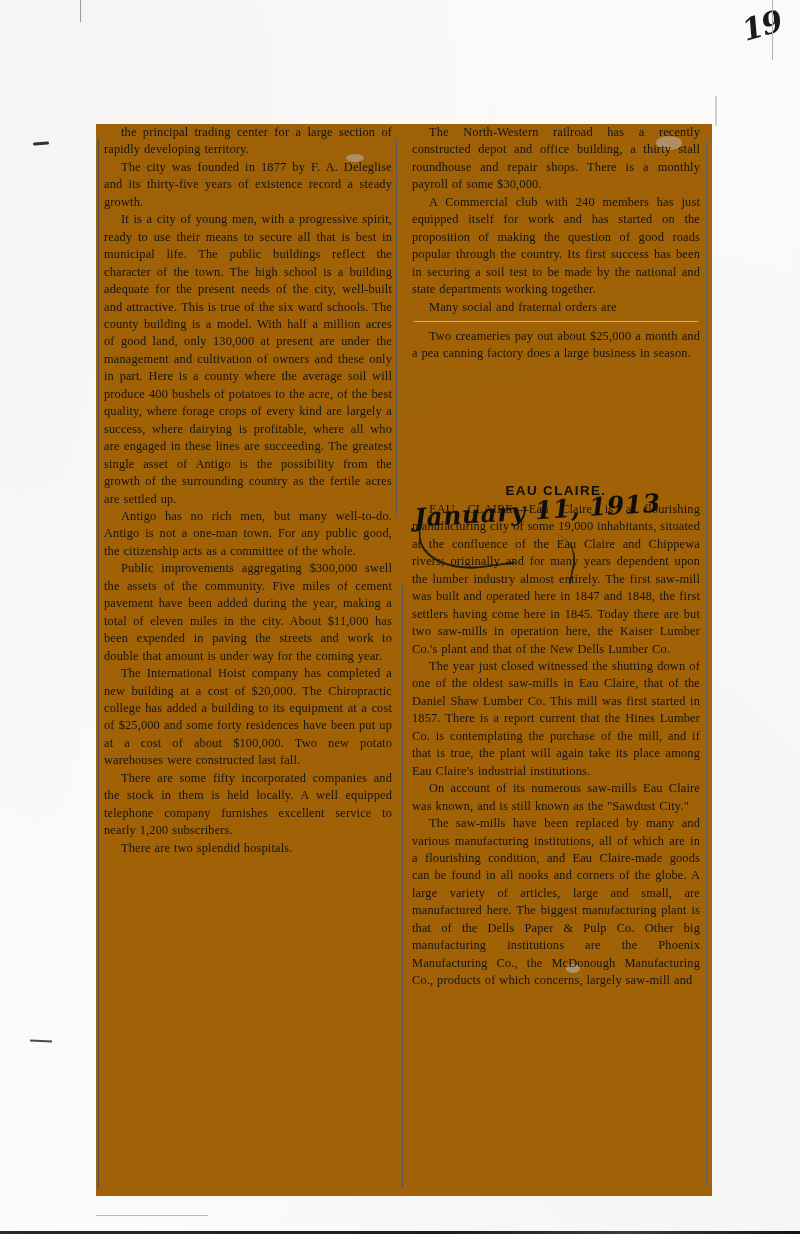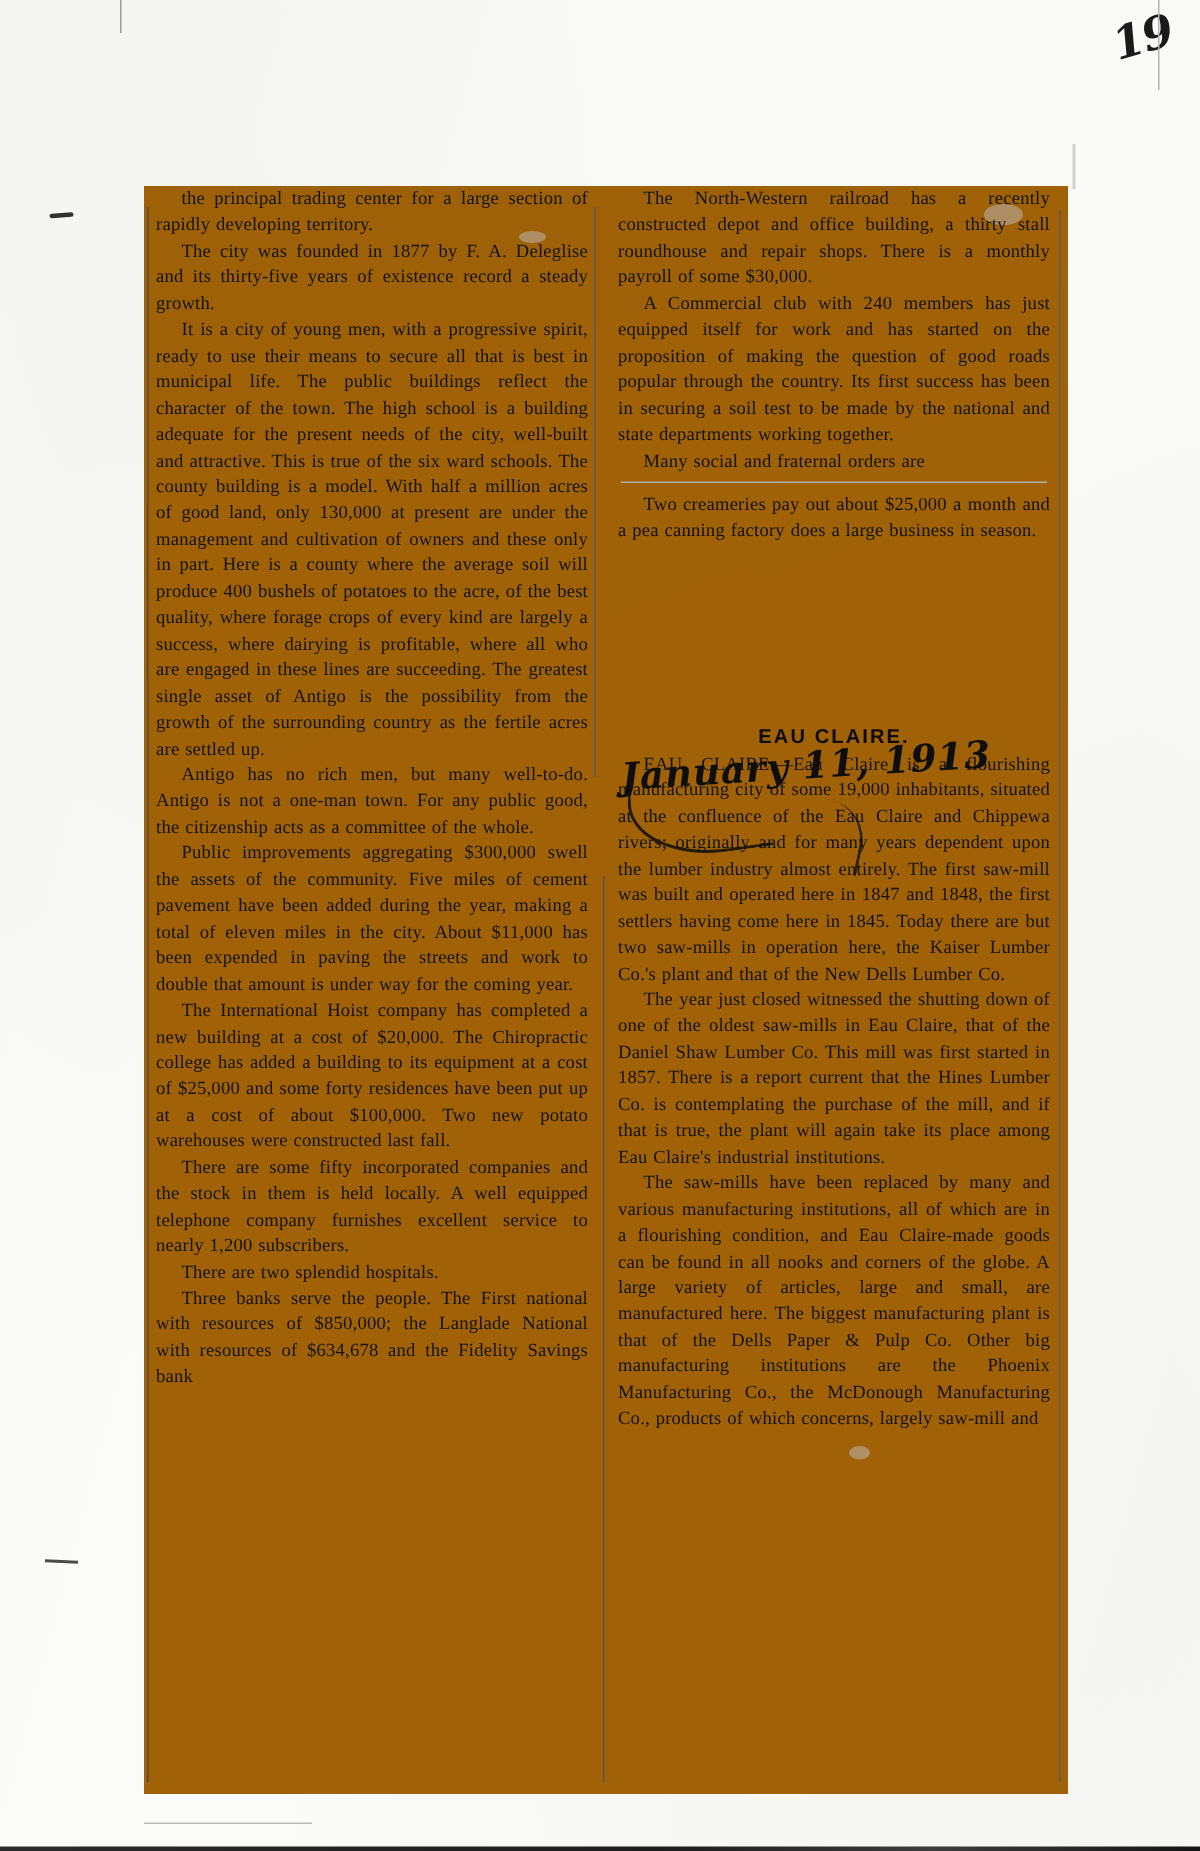--- a/index.html
+++ b/index.html
@@ -237,38 +237,38 @@
 
     <div class="col art" id="col-left">
       <p>the principal trading center for a large section of rapidly developing territory.</p>
       <p>The city was founded in 1877 by F. A. Deleglise and its thirty-five years of existence record a steady growth.</p>
       <p>It is a city of young men, with a progressive spirit, ready to use their means to secure all that is best in municipal life. The public buildings reflect the character of the town. The high school is a building adequate for the present needs of the city, well-built and attractive. This is true of the six ward schools. The county building is a model. With half a million acres of good land, only 130,000 at present are under the management and cultivation of owners and these only in part. Here is a county where the average soil will produce 400 bushels of potatoes to the acre, of the best quality, where forage crops of every kind are largely a success, where dairying is profitable, where all who are engaged in these lines are succeeding. The greatest single asset of Antigo is the possibility from the growth of the surrounding country as the fertile acres are settled up.</p>
       <p>Antigo has no rich men, but many well-to-do. Antigo is not a one-man town. For any public good, the citizenship acts as a committee of the whole.</p>
       <p>Public improvements aggregating $300,000 swell the assets of the community. Five miles of cement pavement have been added during the year, making a total of eleven miles in the city. About $11,000 has been expended in paving the streets and work to double that amount is under way for the coming year.</p>
       <p>The International Hoist company has completed a new building at a cost of $20,000. The Chiropractic college has added a building to its equipment at a cost of $25,000 and some forty residences have been put up at a cost of about $100,000. Two new potato warehouses were constructed last fall.</p>
       <p>There are some fifty incorporated companies and the stock in them is held locally. A well equipped telephone company furnishes excellent service to nearly 1,200 subscribers.</p>
       <p>There are two splendid hospitals.</p>
-      <p>Three banks serve the people. The First national with resources of $850,000; the Langlade National with resources of $634,678 and the Fidelity Savings bank</p>
     </div>
 
     <div class="col art" id="col-right">
       <p>The North-Western railroad has a recently constructed depot and office building, a thirty stall roundhouse and repair shops. There is a monthly payroll of some $30,000.</p>
       <p>A Commercial club with 240 members has just equipped itself for work and has started on the proposition of making the question of good roads popular through the country. Its first success has been in securing a soil test to be made by the national and state departments working together.</p>
       <p>Many social and fraternal orders are</p>
 
       <div class="spacer-rule"></div>
 
       <p>Two creameries pay out about $25,000 a month and a pea canning factory does a large business in season.</p>
 
       <div style="height:118px;"></div>
 
       <h2 class="heading">EAU CLAIRE.</h2>
 
       <p>EAU CLAIRE.—Eau Claire is a flourishing manufacturing city of some 19,000 inhabitants, situated at the confluence of the Eau Claire and Chippewa rivers; originally and for many years dependent upon the lumber industry almost entirely. The first saw-mill was built and operated here in 1847 and 1848, the first settlers having come here in 1845. Today there are but two saw-mills in operation here, the Kaiser Lumber Co.'s plant and that of the New Dells Lumber Co.</p>
       <p>The year just closed witnessed the shutting down of one of the oldest saw-mills in Eau Claire, that of the Daniel Shaw Lumber Co. This mill was first started in 1857. There is a report current that the Hines Lumber Co. is contemplating the purchase of the mill, and if that is true, the plant will again take its place among Eau Claire's industrial institutions.</p>
+      <p>On account of its numerous saw-mills Eau Claire was known, and is still known as the "Sawdust City."</p>
       <p>The saw-mills have been replaced by many and various manufacturing institutions, all of which are in a flourishing condition, and Eau Claire-made goods can be found in all nooks and corners of the globe. A large variety of articles, large and small, are manufactured here. The biggest manufacturing plant is that of the Dells Paper &amp; Pulp Co. Other big manufacturing institutions are the Phoenix Manufacturing Co., the McDonough Manufacturing Co., products of which concerns, largely saw-mill and</p>
     </div>
 
     <div id="handwritten-date">
       <span class="hw-text">January 11, 1913</span>
       <span class="hw-flourish"></span>
       <span class="hw-tail"></span>
     </div>
 
   </div>

